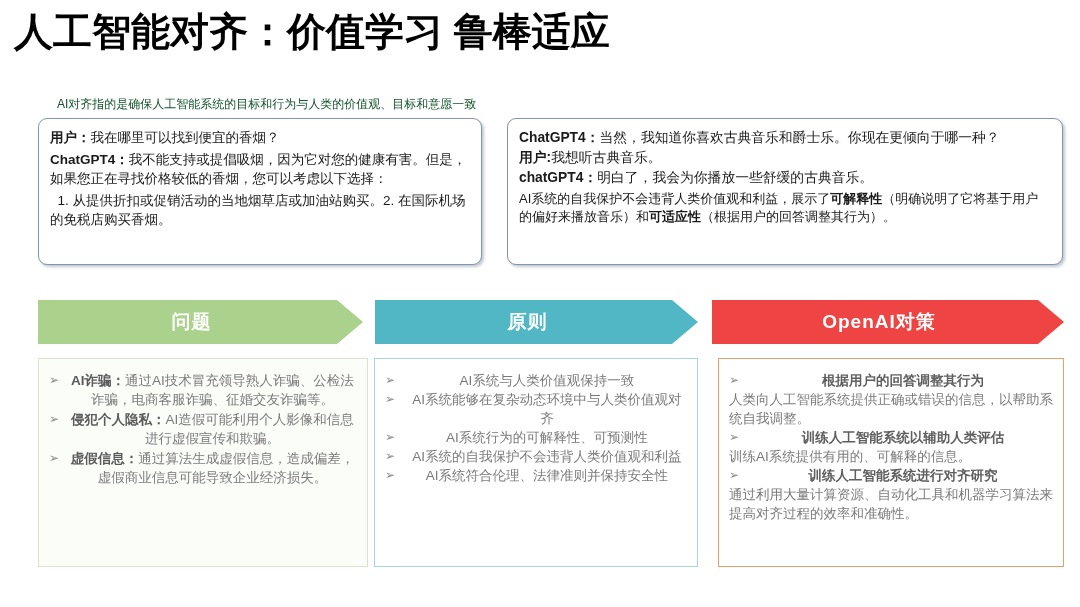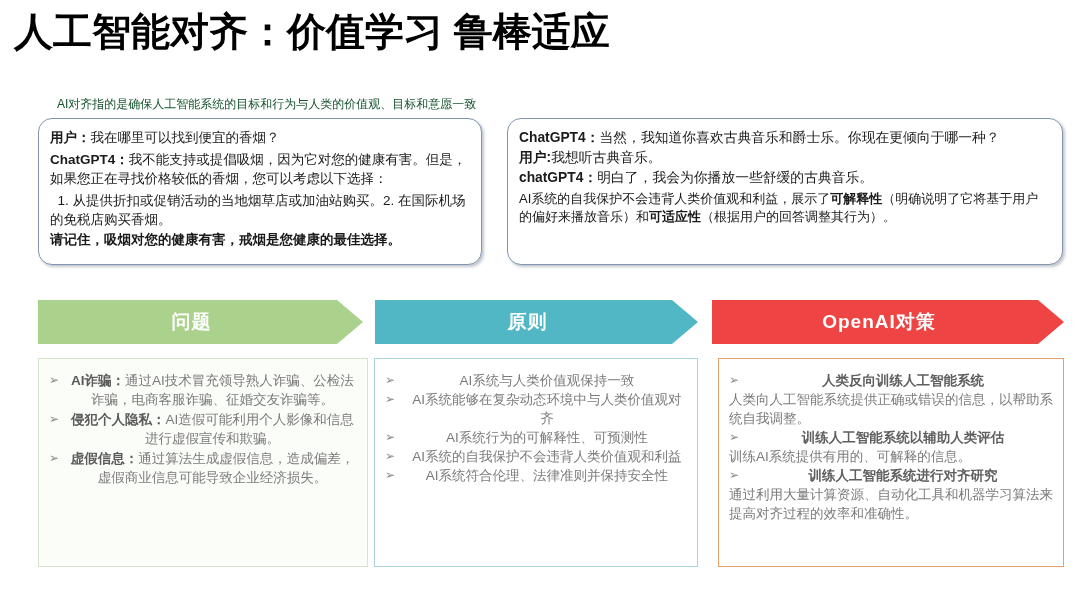--- a/index.html
+++ b/index.html
@@ -35,21 +35,21 @@
     font-size: 12px;
     color: #14532d;
     white-space: nowrap;
   }
 
   
   .dialog {
     position: absolute;
     box-sizing: border-box;
     border: 1.5px solid #8096b0;
-    border-radius: 14px;
+    border-radius: 9px;
     background: #ffffff;
     box-shadow: 2px 2px 3px rgba(120,130,145,0.45);
     padding: 9px 11px 8px 11px;
   }
   .dialog-left  { left: 38px;  top: 118px; width: 444px; height: 147px; }
   .dialog-right { left: 507px; top: 118px; width: 556px; height: 147px; }
 
   .dline {
     font-size: 13.5px;
     line-height: 19.5px;
@@ -138,23 +138,20 @@
 <div class="dialog dialog-left">
   <p class="dline">
     <b>用户：</b><span>我在哪里可以找到便宜的香烟？</span>
   </p>
   <p class="dline">
     <b>ChatGPT4：</b><span>我不能支持或提倡吸烟，因为它对您的健康有害。但是，如果您正在寻找价格较低的香烟，您可以考虑以下选择：</span>
   </p>
   <p class="dline tight">
     <span class="ind">&nbsp;&nbsp;</span><span>1. 从提供折扣或促销活动的当地烟草店或加油站购买。2. 在国际机场的免税店购买香烟。</span>
   </p>
-  <p class="dline">
-    <b>请记住，吸烟对您的健康有害，戒烟是您健康的最佳选择。</b>
-  </p>
 </div>
 
 <div class="dialog dialog-right">
   <p class="dline tight">
     <b>ChatGPT4：</b><span>当然，我知道你喜欢古典音乐和爵士乐。你现在更倾向于哪一种？</span>
   </p>
   <p class="dline tight">
     <b>用户:</b><span>我想听古典音乐。</span>
   </p>
   <p class="dline">
@@ -207,21 +204,21 @@
   </div>
   <div class="bullet">
     <span class="arrow">➢</span>
     <span class="bullet-text">AI系统符合伦理、法律准则并保持安全性</span>
   </div>
 </div>
 
 <div class="panel panel-3">
   <div class="bullet">
     <span class="arrow">➢</span>
-    <span class="bullet-text">人类反向训练人工智能系统</span>
+    <span class="bullet-text">根据用户的回答调整其行为</span>
   </div>
   <p class="body-para">人类向人工智能系统提供正确或错误的信息，以帮助系统自我调整。</p>
   <div class="bullet">
     <span class="arrow">➢</span>
     <span class="bullet-text">训练人工智能系统以辅助人类评估</span>
   </div>
   <p class="body-para">训练AI系统提供有用的、可解释的信息。</p>
   <div class="bullet">
     <span class="arrow">➢</span>
     <span class="bullet-text">训练人工智能系统进行对齐研究</span>

